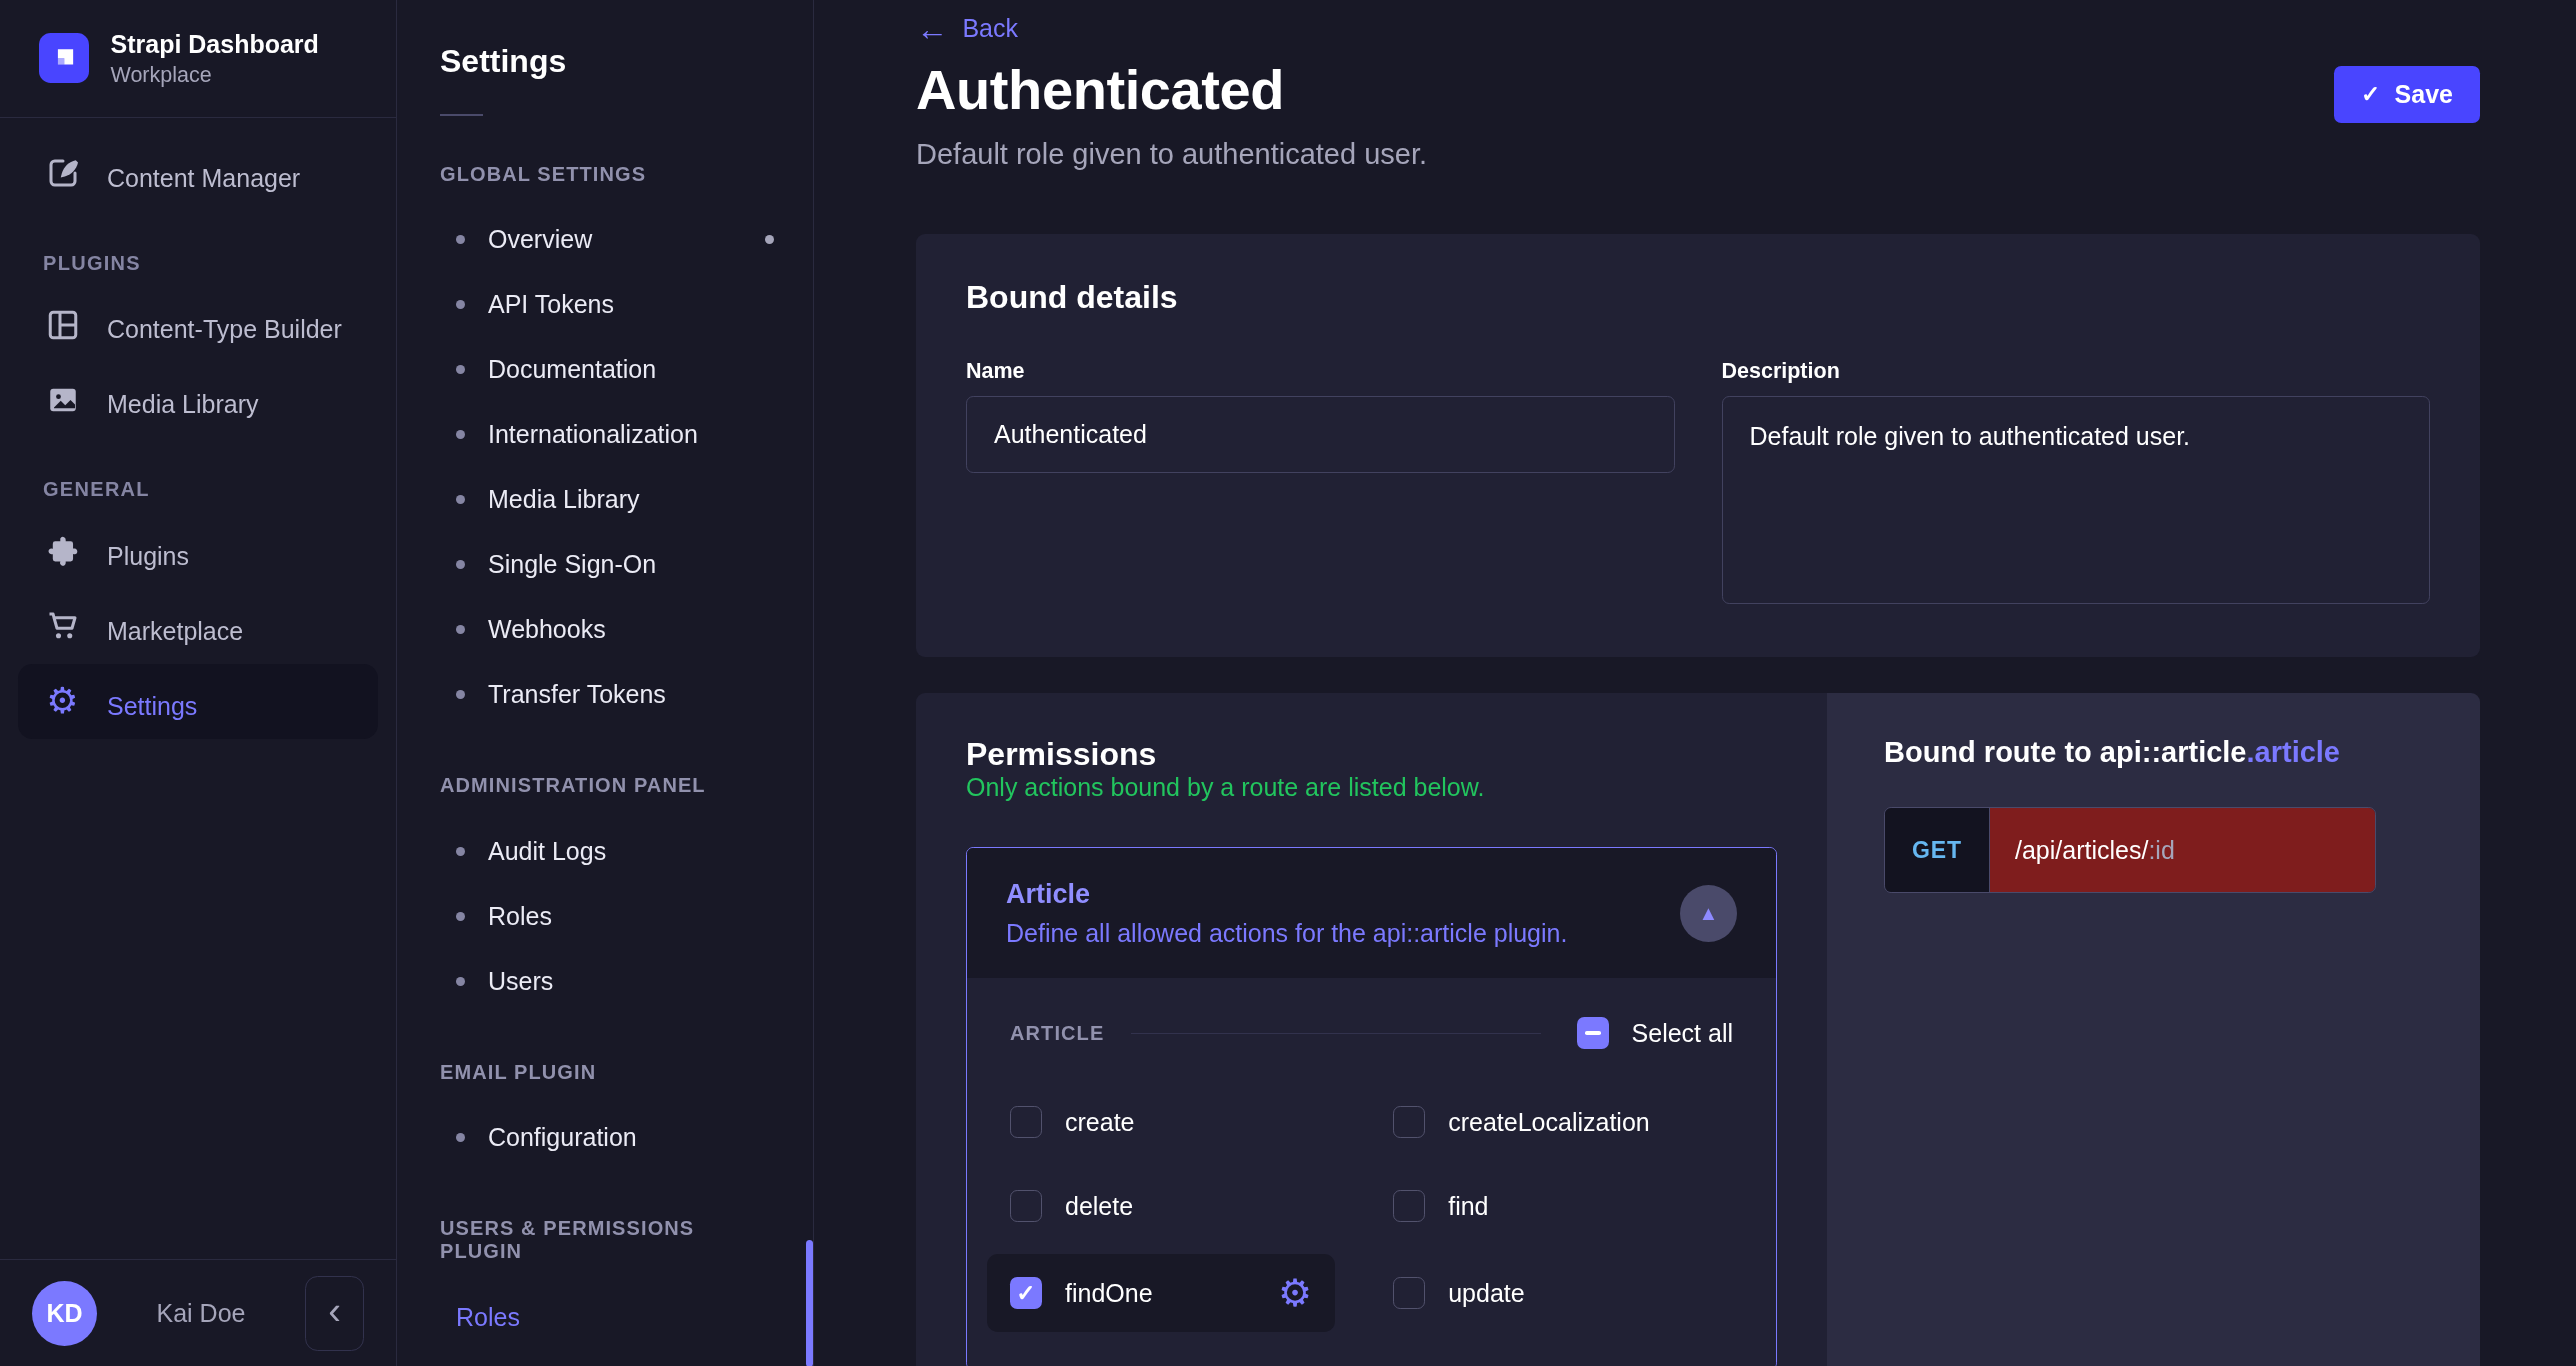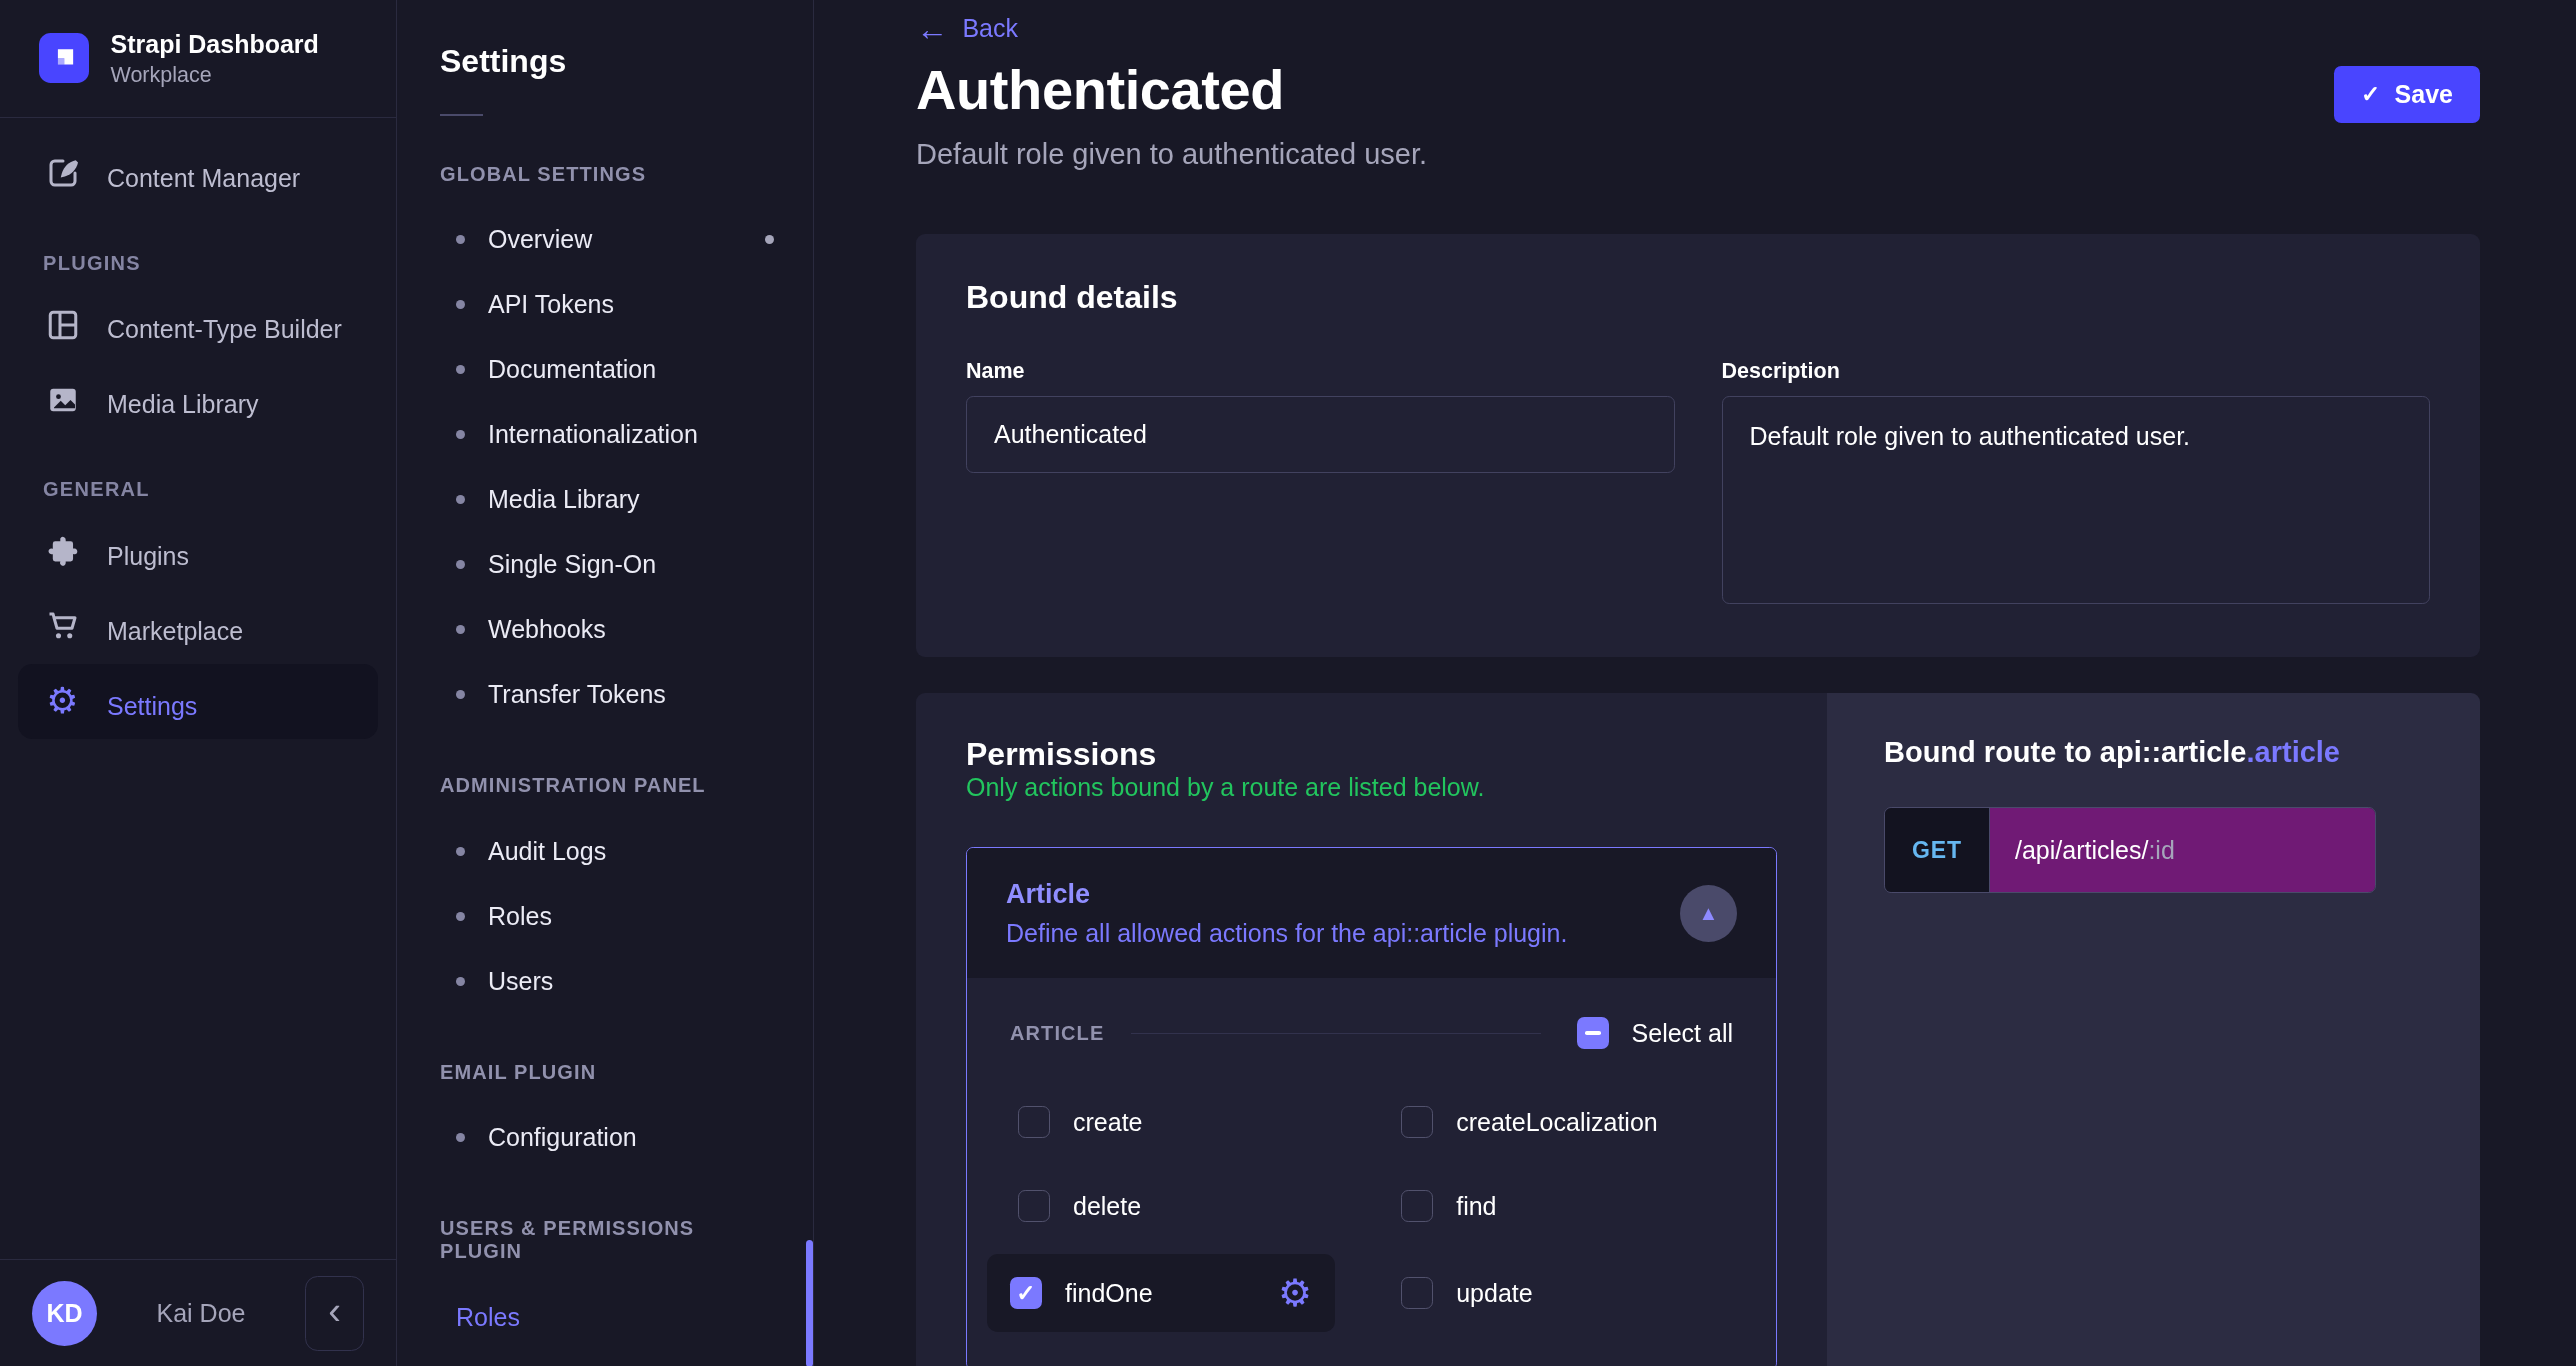--- a/index.html
+++ b/index.html
@@ -63,29 +63,29 @@
   .acc-toggle { width:57px; height:57px; min-width:57px; border-radius:50%; background:#4a4a6a; display:flex; align-items:center; justify-content:center; color:#8e8aff; font-size:20px; border:none; cursor:pointer; }
   .acc-body { background:#212134; padding:39px 43px 57px; }
   .group-row { display:flex; align-items:center; }
   .group-label { font-size:20px; font-weight:bold; letter-spacing:1.1px; color:#9191ad; }
   .group-line { flex:1; height:0.9px; background:#32324d; margin:0 36px 0 27px; }
   .selectall { display:flex; align-items:center; gap:23px; font-size:25px; cursor:pointer; }
   .cb { width:32px; height:32px; min-width:32px; border:1.8px solid #52526d; border-radius:7.2px; cursor:pointer; }
   .cb.on { background:#7b79ff; border:none; display:flex; align-items:center; justify-content:center; color:#fff; font-size:23px; font-weight:bold; }
   .minus-bar { width:16px; height:3.6px; border-radius:1.8px; background:#fff; }
   .perm-grid { display:grid; grid-template-columns:53% 47%; margin-top:57px; row-gap:52px; }
-  .perm-item { display:flex; align-items:center; gap:23px; font-size:25px;margin-left:8px; }
+  .perm-item { display:flex; align-items:center; gap:23px; font-size:25px; }
   .perm-item.highlight { background:#181826; border-radius:10.8px; padding:20px 23px; margin:-20px 0 -20px -23px; width:348px; }
   .gear-glyph { margin-left:auto; color:#7b79ff; font-size:38px; line-height:1; cursor:pointer; }
   .perm-right { width:653px; min-width:653px; background:#2c2c42; padding:43px 57px; }
   .route-title { font-size:29px; font-weight:bold; }
   .route-title .hl { color:#7b79ff; }
   .route-box { margin-top:38px; display:flex; border:0.9px solid #4a4a6a; border-radius:7.2px; overflow:hidden; height:86px; width:492px; }
   .route-method { background:#131320; display:flex; align-items:center; justify-content:center; padding:0 27px; font-weight:bold; font-size:23px; color:#66b7f1; border-right:0.9px solid #4a4a6a; letter-spacing:0.9px; }
-  .route-path { flex:1; display:flex; align-items:center; padding:0 25px; font-size:25px; background:#701a75; white-space:pre; }
+  .route-path { flex:1; display:flex; align-items:center; padding:0 25px; font-size:25px; background:#7f1d1d; white-space:pre; }
   .route-param { color:#a5a5ba; }
 </style>
 </head>
 <body>
 
 <aside class="sidebar">
   <div class="brand">
     <div class="brand-icon">
       <svg viewBox="0 0 24 24" width="30.5" height="30.5">
           <path d="M7 5h12v12h-7v-5H7z" fill="#ffffff"></path>

